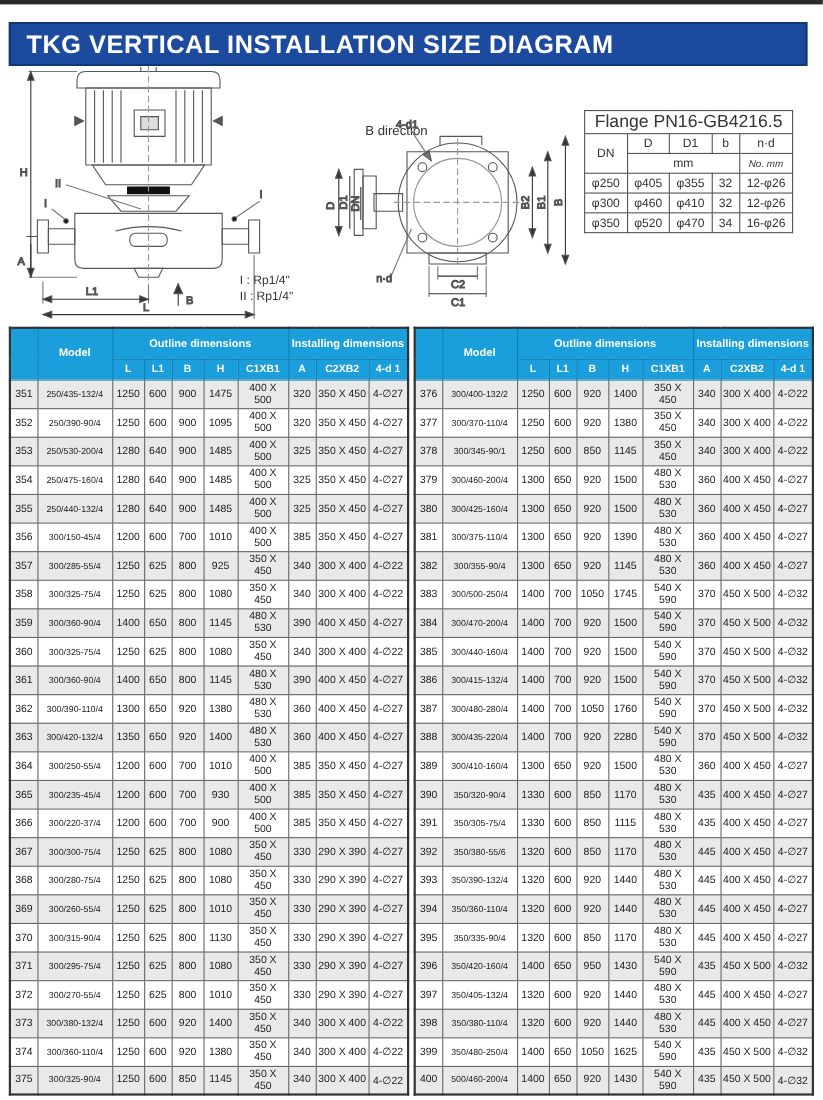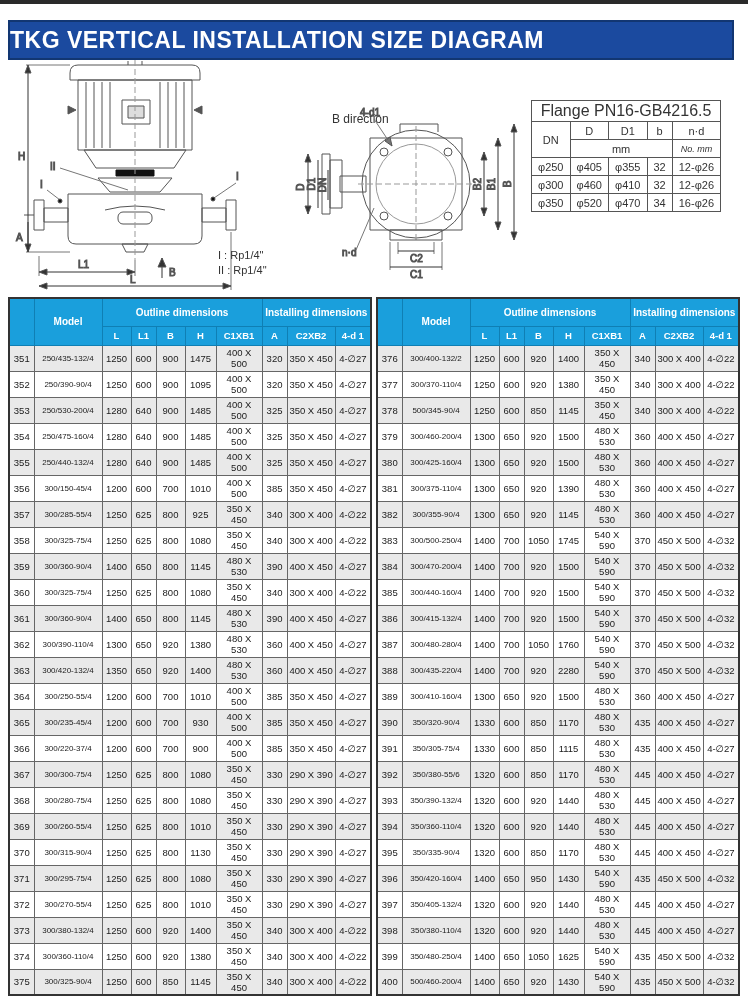--- a/index.html
+++ b/index.html
@@ -7,21 +7,21 @@
   body {
     width:748px; height:1000px;
     font-family:"Liberation Sans", sans-serif;
     color:#222; position:relative; overflow:hidden;
   }
   .page { position:absolute; inset:0; background:#fff; }
   .top-edge { position:absolute; left:0; top:0; width:748px; height:4px; background:#2a2a2a; }
   .title-bar {
     position:absolute; left:8px; top:20px; width:726px; height:40px;
     background:#1b4a9f; border:2px solid #123672;
-    display:flex; align-items:center; 
+    display:flex; align-items:center; padding-left:14px;
   }
   .title-bar h1 {
     color:#fff; font-size:23px; font-weight:bold; letter-spacing:0.5px;
     font-family:"Liberation Sans", sans-serif;
   }
   
   .diagram-area { position:absolute; left:0; top:60px; width:748px; height:236px; }
   .pump-svg { position:absolute; left:10px; top:0; }
   .bview-svg { position:absolute; left:262px; top:28px; }
   .bdir-label { position:absolute; left:332px; top:52px; font-size:12px; color:#333; }
@@ -655,21 +655,21 @@
             <td class="c3">600</td>
             <td class="c4">920</td>
             <td class="c5">1380</td>
             <td class="c6">350 X 450</td>
             <td class="c7">340</td>
             <td class="c8">300 X 400</td>
             <td class="c9">4-∅22</td>
           </tr>
           <tr>
             <td class="c0">378</td>
-            <td class="c1">500/345-90/4</td>
+            <td class="c1">300/345-90/1</td>
             <td class="c2">1250</td>
             <td class="c3">600</td>
             <td class="c4">850</td>
             <td class="c5">1145</td>
             <td class="c6">350 X 450</td>
             <td class="c7">340</td>
             <td class="c8">300 X 400</td>
             <td class="c9">4-∅22</td>
           </tr>
           <tr>

